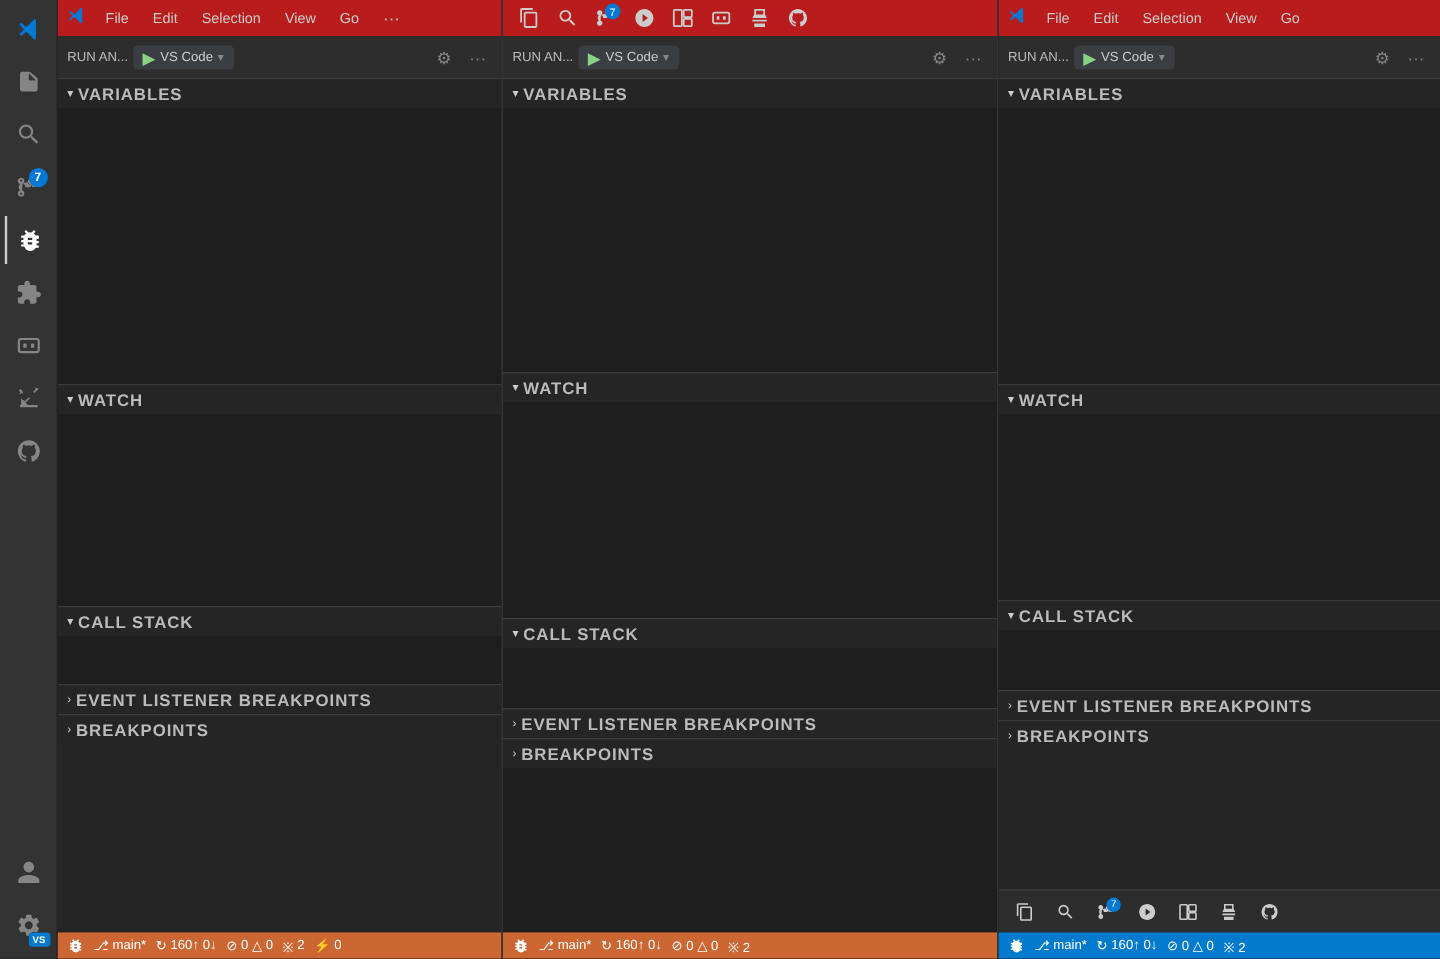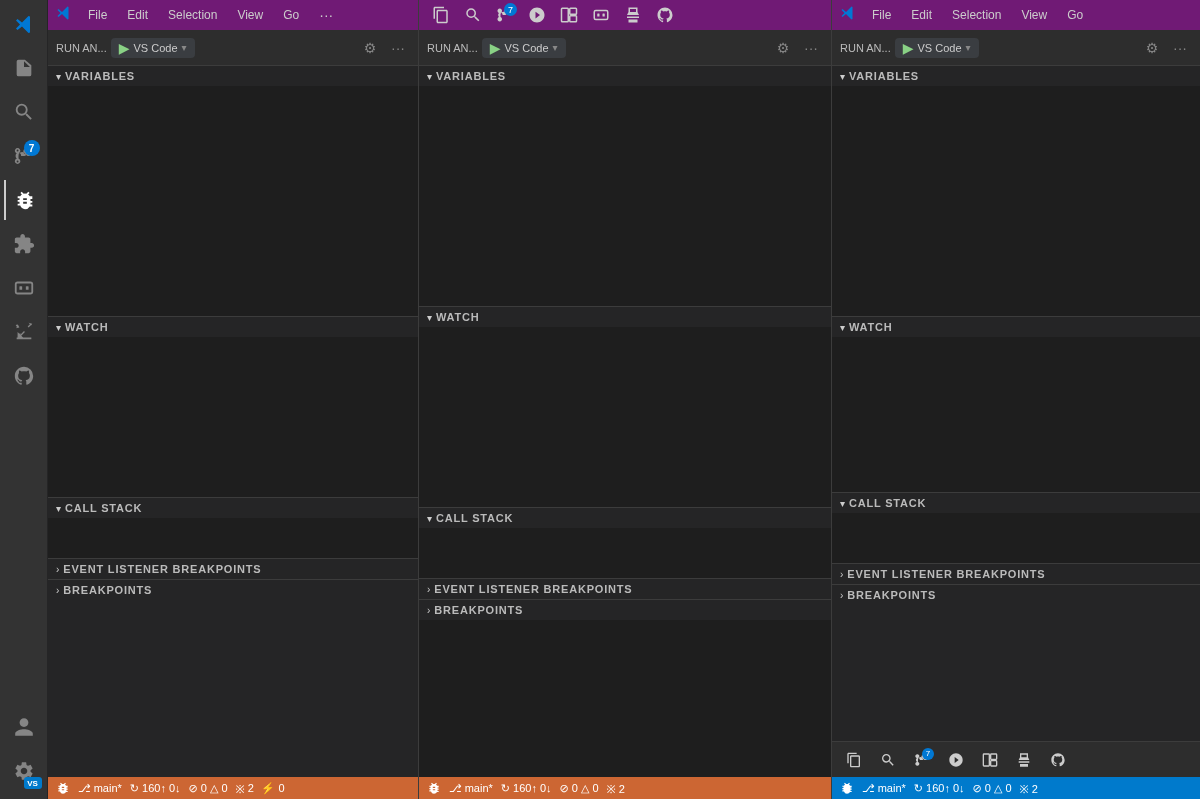--- a/index.html
+++ b/index.html
@@ -66,21 +66,21 @@
       font-size: 10px;
       display: flex;
       align-items: center;
       justify-content: center;
       font-weight: bold;
     }
 
     
     .menubar {
       height: 30px;
-      background: #701a75;
+      background: #b91c1c;
       display: flex;
       align-items: center;
       padding: 0 8px;
       gap: 4px;
       flex-shrink: 0;
     }
     .vscode-logo {
       color: #0078d4;
       font-size: 16px;
       margin-right: 4px;
@@ -155,21 +155,21 @@
       user-select: none;
       border-top: 1px solid #3c3c3c;
     }
     .section-header:first-child { border-top: none; }
     .section-chevron {
       font-size: 10px;
       color: #cccccc;
       margin-right: 4px;
     }
     .section-title {
-      font-size: 11px;
+      font-size: 14px;
       font-weight: 700;
       color: #bbbbbb;
       letter-spacing: 0.8px;
       text-transform: uppercase;
     }
     .section-body {
       min-height: 60px;
       background: #1e1e1e;
     }
     .section-body-sm {

